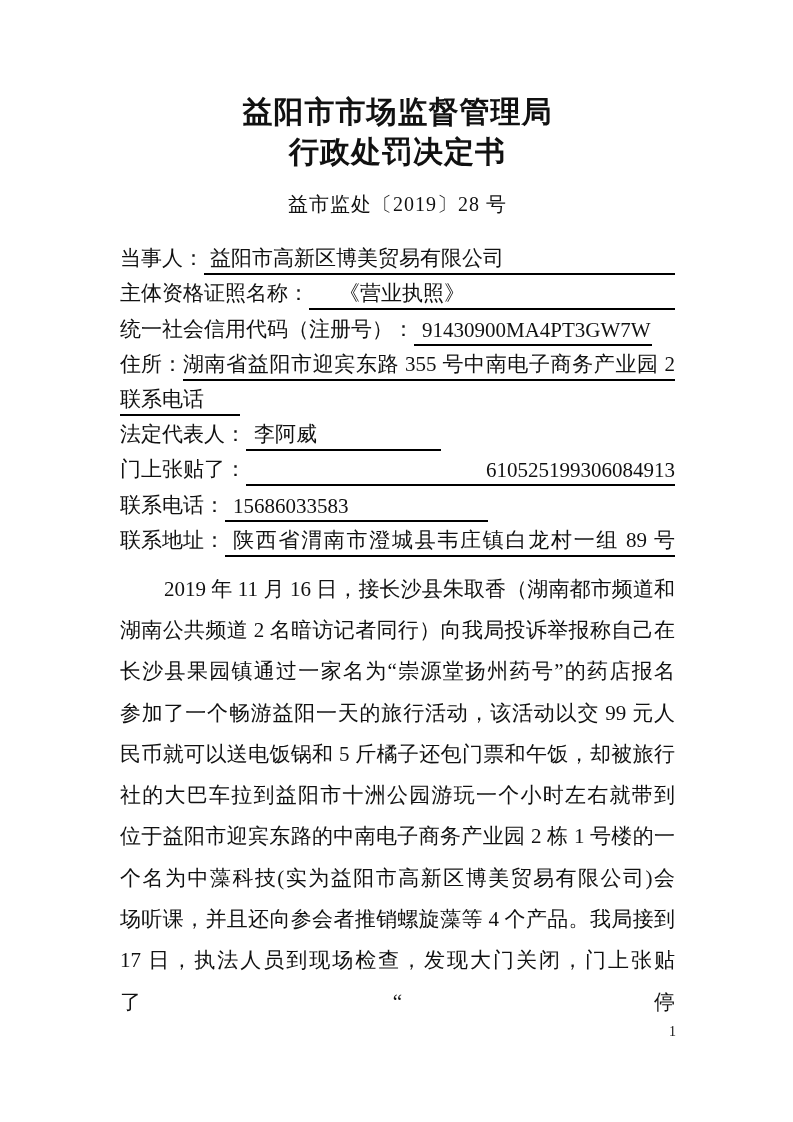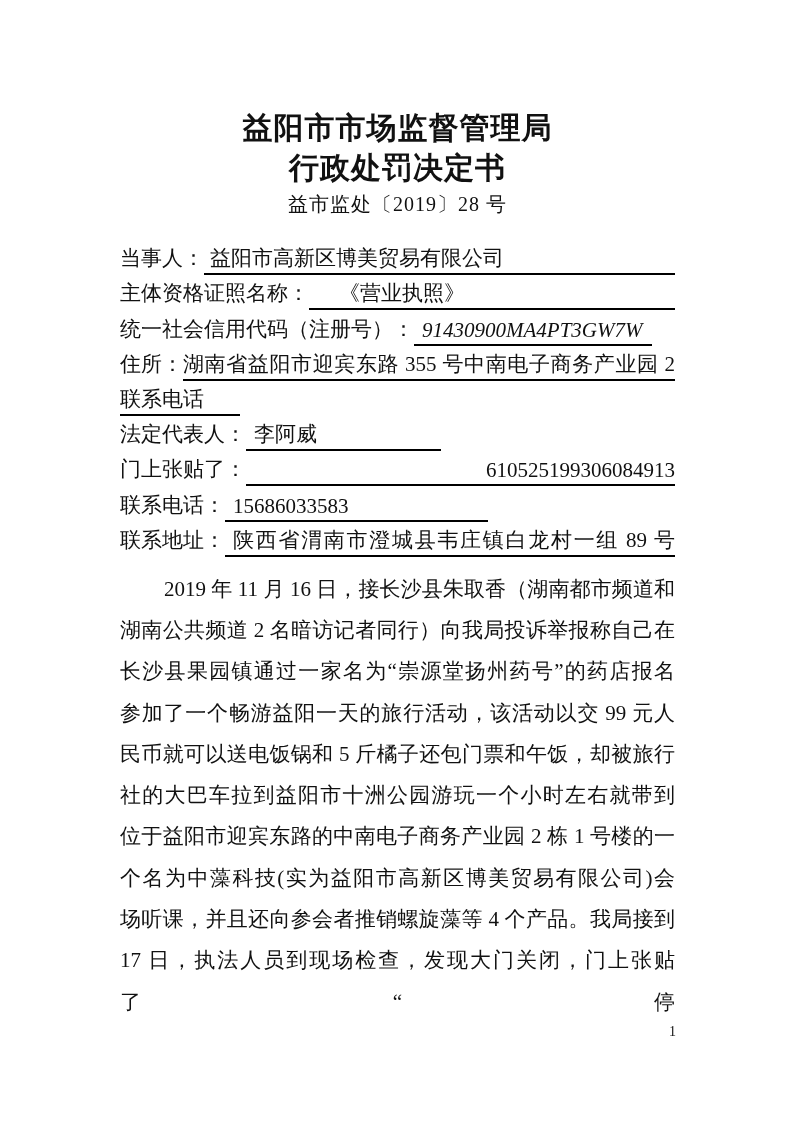--- a/index.html
+++ b/index.html
@@ -6,55 +6,55 @@
   .page {
     position:relative;
     width:793px; height:1122px;
     background:#ffffff;
     color:#111;
     font-family:"Liberation Serif","DejaVu Serif",serif;
     overflow:hidden;
   }
   .content {
     position:absolute;
-    left:120px; top:108px;
+    left:120px; top:92px;
     width:555px;
   }
   .title {
     text-align:center;
     font-family:"Liberation Sans","DejaVu Sans",sans-serif;
     font-weight:bold;
     font-size:30px;
     line-height:40px;
     letter-spacing:1px;
   }
   .docnum {
     text-align:center;
     font-size:20px;
     line-height:24px;
-    margin-top:4px;
+    margin-top:20px;
     letter-spacing:1px;
   }
   .fields { margin-top:24px; }
   .frow {
     display:flex;
     align-items:flex-end;
     height:35.2px;
     font-size:21px;
     white-space:nowrap;
   }
   .flabel { padding-bottom:3px; flex:0 0 auto; }
   .uline {
     border-bottom:2px solid #000;
     padding-bottom:1px;
     overflow:hidden;
   }
   .grow { flex:1 1 auto; }
   .just { text-align:justify; text-align-last:justify; white-space:normal; }
-  .w230 { width:230px; flex:0 0 auto;font-style:italic; }
+  .w230 { width:230px; flex:0 0 auto; }
   .w255 { width:255px; flex:0 0 auto; }
   .w187 { width:187px; flex:0 0 auto; }
   .w120 { width:120px; flex:0 0 auto; }
   .pl6  { padding-left:6px; }
   .pl8  { padding-left:8px; }
   .pl30 { padding-left:30px; }
   .pl60 { padding-left:60px;text-align:right; }
   .body { margin-top:12px; font-size:21px; }
   .bline {
     line-height:41.3px;

